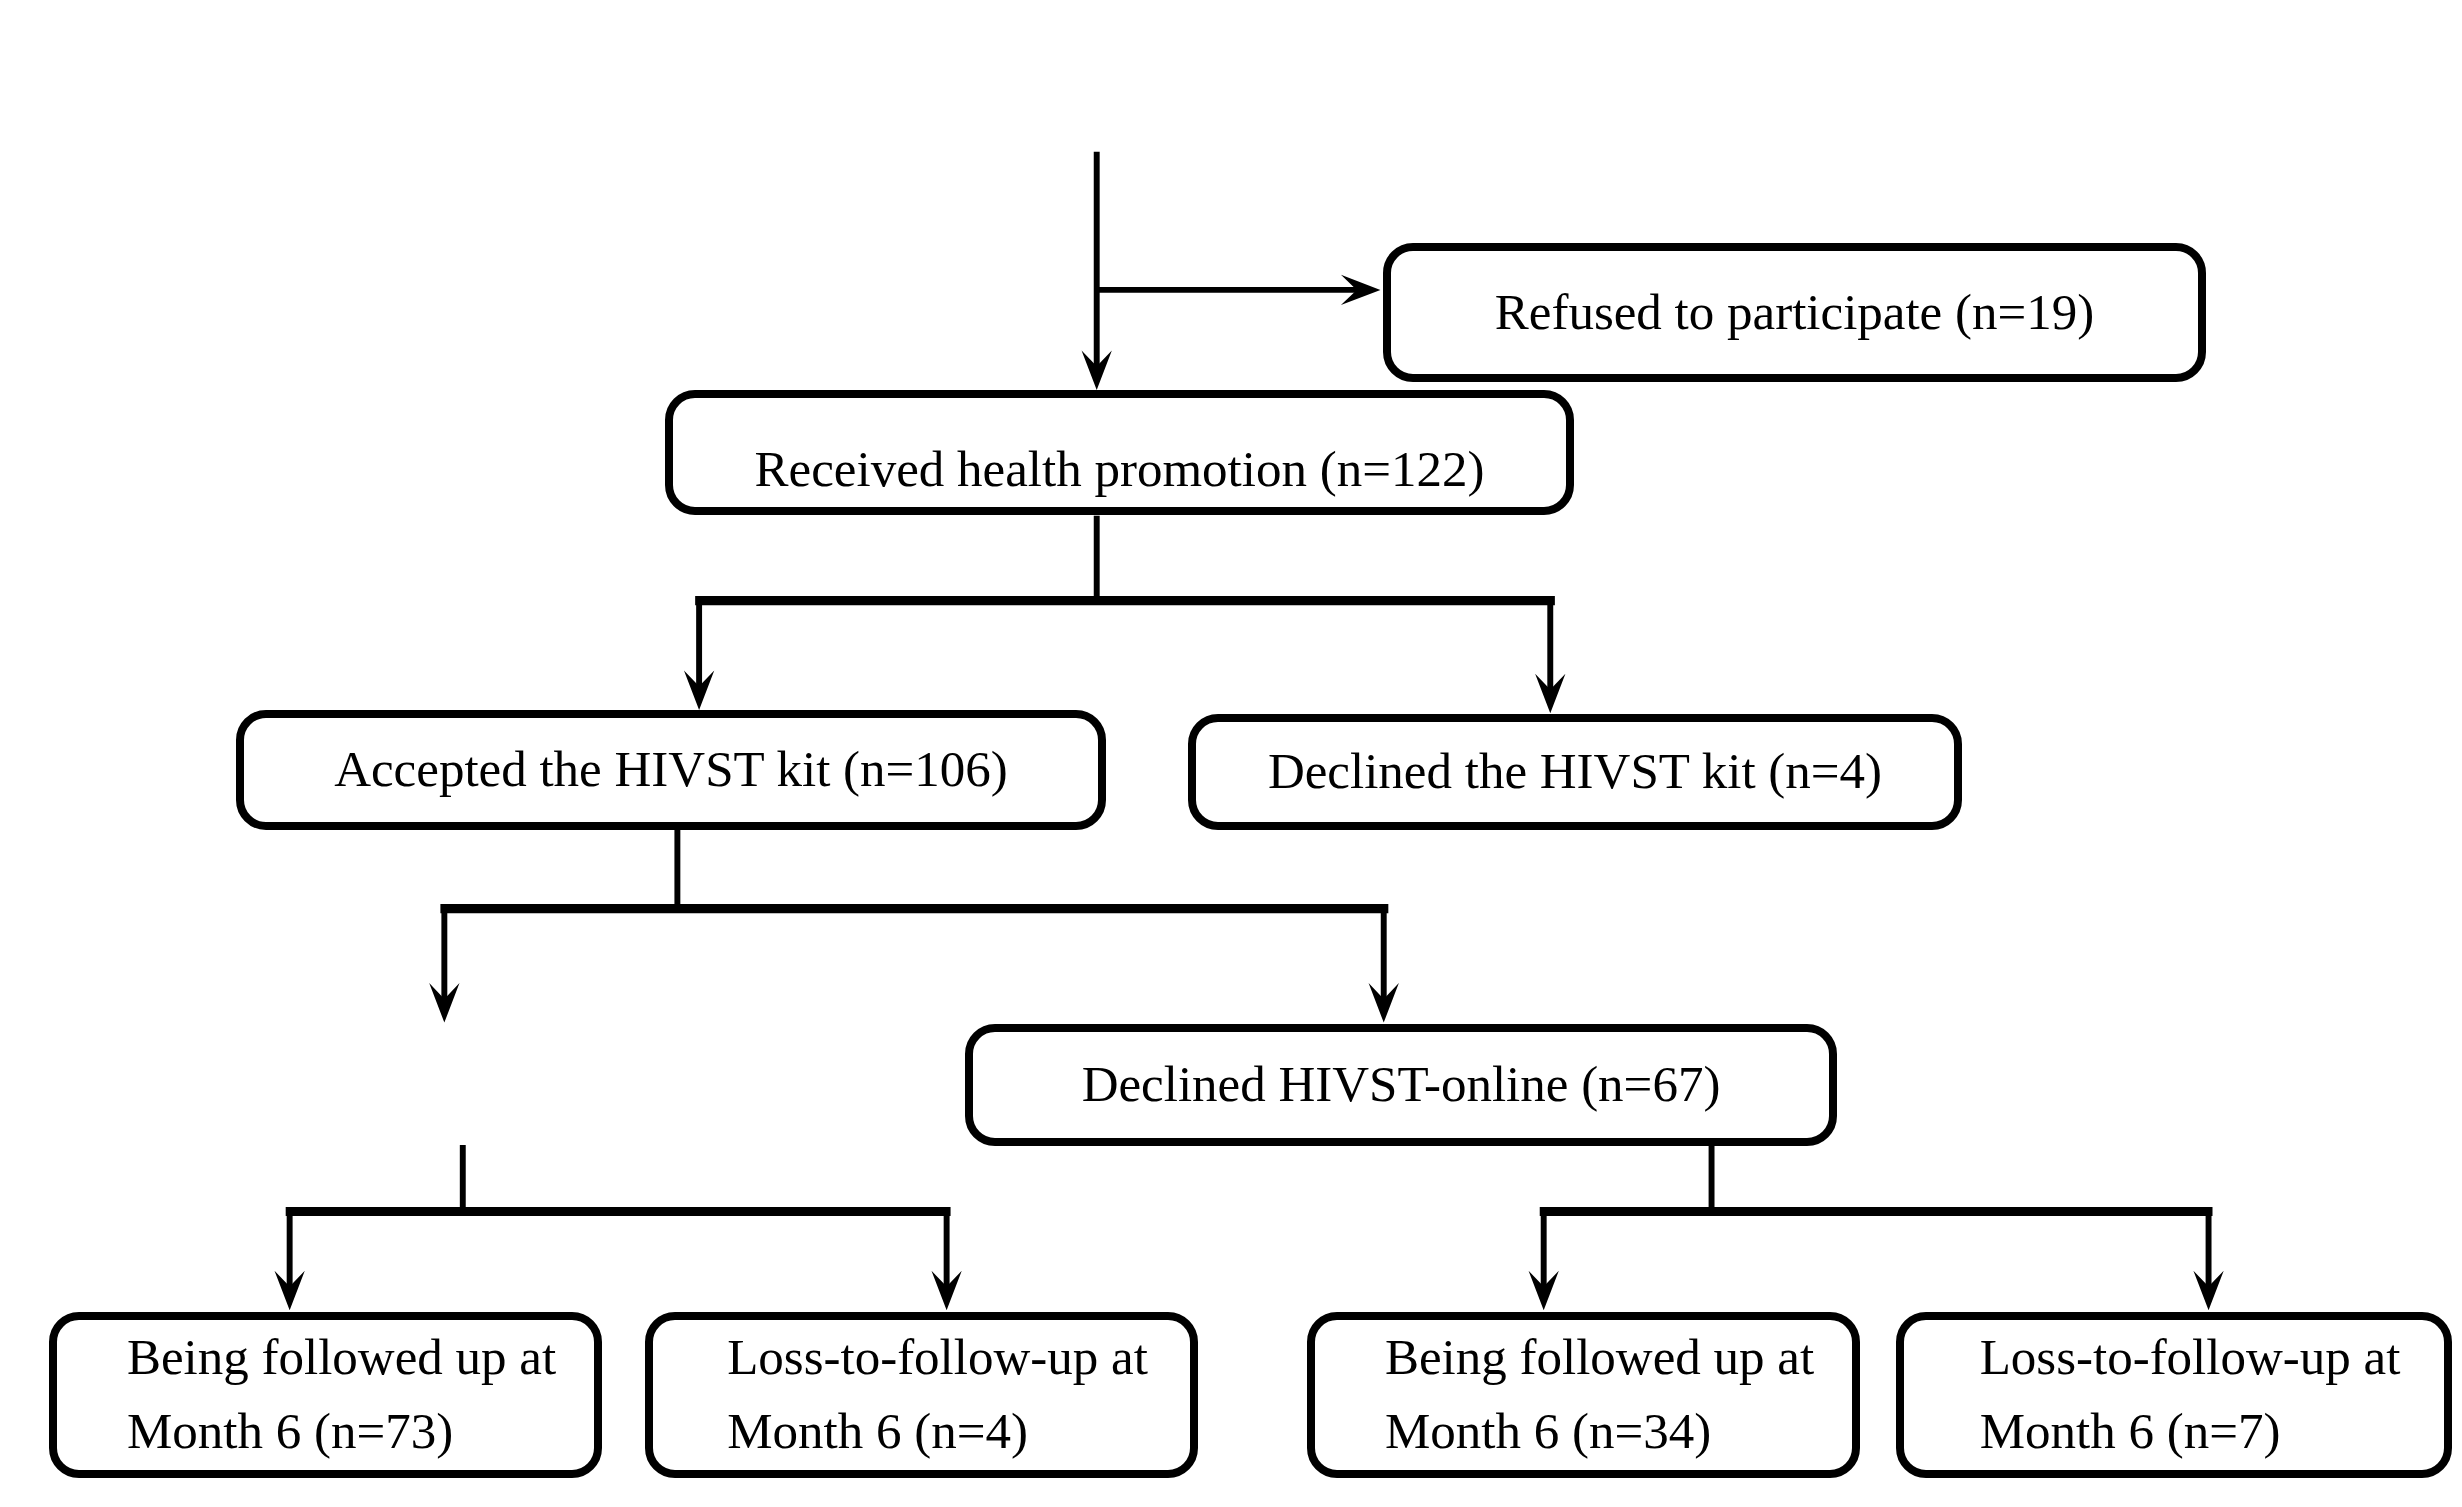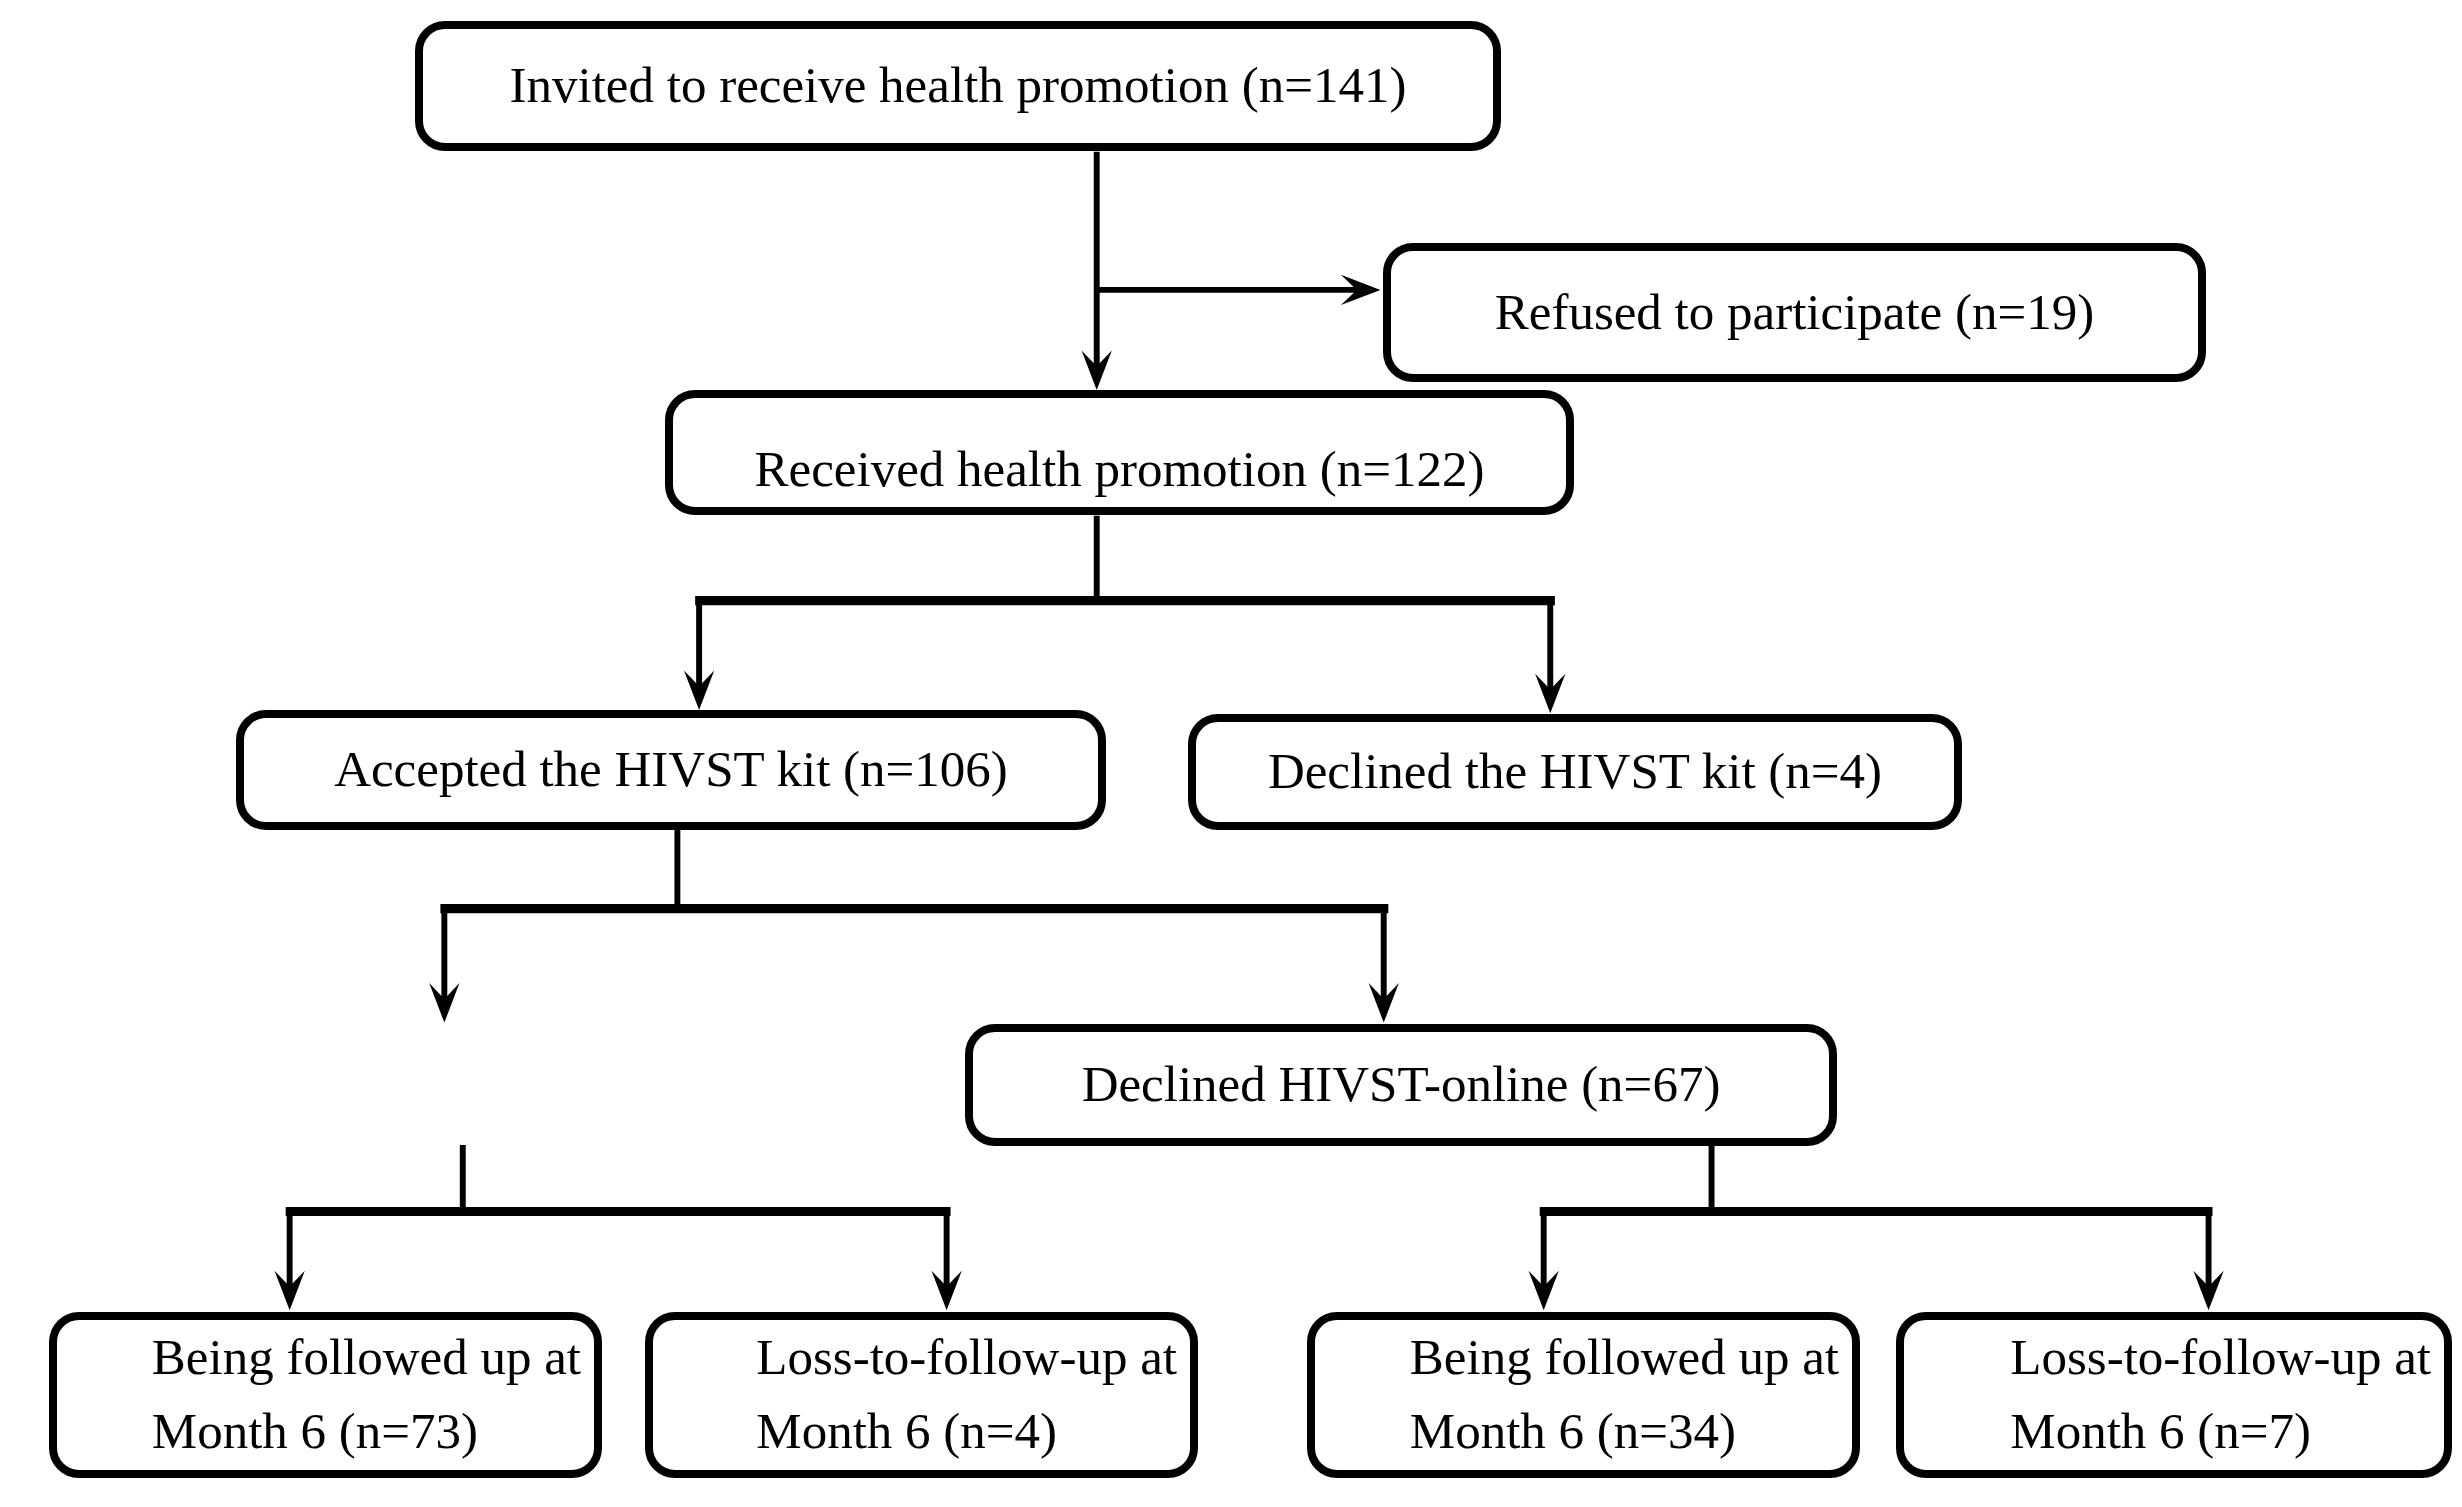--- a/index.html
+++ b/index.html
@@ -33,21 +33,21 @@
     justify-content: center;
     color: #000000;
     font-size: 51px;
     line-height: 1.45;
     text-align: center;
   }
   .node-label {
     white-space: pre;
   }
   .node.align-left {
-    justify-content: flex-end;
+    justify-content: center;
     text-align: left;
     padding-left: 45px;
     padding-right: 13px;
   }
   
   #node-invited          { left: 415px;  top: 21px;   width: 1086px; height: 130px; }
   #node-refused          { left: 1383px; top: 232px;  width: 823px; height: 139px; margin-top: 11px; }
   #node-received         { left: 665px; top: 390px;  width: 909px; height: 125px; align-items: flex-end; }
   #node-accepted-kit     { left: 236px;  top: 710px; width: 870px; height: 120px; }
   #node-declined-kit     { left: 1188px; top: 714px; width: 774px; height: 116px; }
@@ -93,23 +93,20 @@
     <path d="M1438 1990 L1415 1930 L1438 1954 L1461 1930 Z" fill="#000"></path>
 
     <line x1="2600" y1="1739" x2="2600" y2="1836" stroke="#000" stroke-width="9"></line>
     <line x1="2339" y1="1840" x2="3361" y2="1840" stroke="#000" stroke-width="14"></line>
     <line x1="2345" y1="1840" x2="2345" y2="1956" stroke="#000" stroke-width="9"></line>
     <path d="M2345 1990 L2322 1930 L2345 1954 L2368 1930 Z" fill="#000"></path>
     <line x1="3355" y1="1840" x2="3355" y2="1956" stroke="#000" stroke-width="9"></line>
     <path d="M3355 1990 L3332 1930 L3355 1954 L3378 1930 Z" fill="#000"></path>
   </svg>
 
-  <div class="node" id="node-invited">
-    <span class="node-label">Invited to receive health promotion (n=141)</span>
-  </div>
 
   <div class="node" id="node-refused">
     <span class="node-label">Refused to participate (n=19)</span>
   </div>
 
   <div class="node" id="node-received">
     <span class="node-label">Received health promotion (n=122)</span>
   </div>
 
   <div class="node" id="node-accepted-kit">

